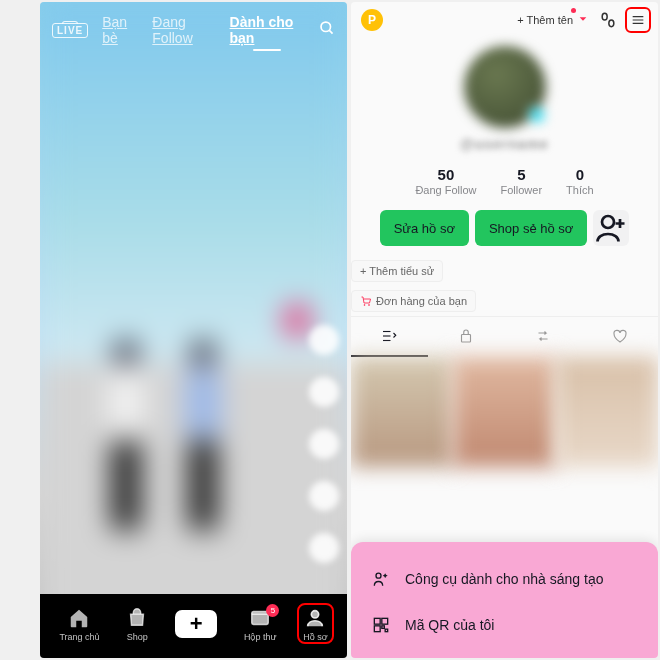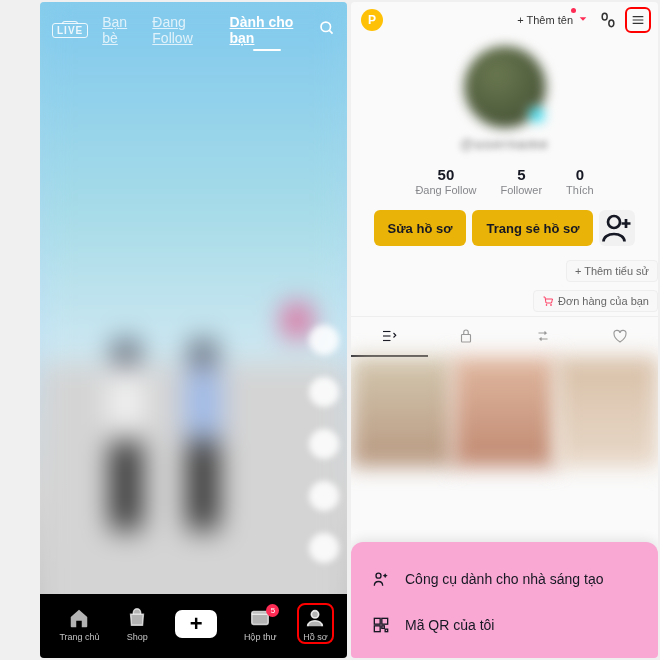--- a/index.html
+++ b/index.html
@@ -59,24 +59,24 @@
 .avatar { width: 82px; height: 82px; border-radius: 50%; background: radial-gradient(circle at 40% 35%, #6a7850, #3e4a30); filter: blur(6px); position: relative; }
 .verified { position: absolute; bottom: 4px; right: 0px; width: 18px; height: 18px; background: #20d5ec; border-radius: 50%; border: 2px solid #fafafa; filter: blur(0); }
 .username { margin-top: 8px; font-size: 14px; font-weight: 600; color: #999; filter: blur(3px); letter-spacing: 1px; }
 
 .stats { display: flex; justify-content: center; gap: 24px; padding: 10px 0; }
 .stat { text-align: center; }
 .stat-num { font-size: 15px; font-weight: 700; color: #161823; }
 .stat-lbl { font-size: 11px; color: #86878b; margin-top: 1px; }
 
 .action-row { display: flex; justify-content: center; gap: 6px; padding: 4px 16px 10px; }
-.act-btn { background: #eab308; border: none; padding: 9px 14px; border-radius: 6px; font-size: 13px; font-weight: 700; color: #161823; }
+.act-btn { background: #22c55e; border: none; padding: 9px 14px; border-radius: 6px; font-size: 13px; font-weight: 400; color: #161823; }
 .act-icon-btn { background: #f1f1f2; border: none; width: 36px; height: 36px; border-radius: 6px; display: flex; align-items: center; justify-content: center; }
 
-.chips { display: flex; justify-content: flex-end; gap: 6px; padding: 4px 0; }
+.chips { display: flex; justify-content: flex-start; gap: 6px; padding: 4px 0; }
 .chip { background: #f8f8f8; border: 1px solid #eee; padding: 4px 8px; border-radius: 4px; font-size: 11px; color: #666; display: flex; align-items: center; gap: 4px; }
 .chip svg { width: 12px; height: 12px; }
 
 .profile-tabs { display: flex; border-top: 0.5px solid #eee; }
 .ptab { flex: 1; padding: 10px; display: flex; justify-content: center; color: #999; }
 .ptab svg { width: 18px; height: 18px; stroke: #999; fill: none; stroke-width: 1.5; }
 .ptab.active { color: #161823; border-bottom: 2px solid #161823; }
 .ptab.active svg { stroke: #161823; }
 
 .content-grid { display: flex; height: 110px; }
@@ -208,21 +208,21 @@
       <div class="stat-lbl">Follower</div>
     </div>
     <div class="stat">
       <div class="stat-num">0</div>
       <div class="stat-lbl">Thích</div>
     </div>
   </div>
 
   <div class="action-row">
     <button class="act-btn">Sửa hồ sơ</button>
-    <button class="act-btn">Trang sẻ hồ sơ</button>
+    <button class="act-btn">Shop sẻ hồ sơ</button>
     <button class="act-icon-btn">
       <svg viewBox="0 0 24 24" stroke="#161823" fill="none" stroke-width="1.8">
           <circle cx="10" cy="8" r="4"></circle>
           <path d="M3 21c0-3 3-5 7-5s7 2 7 5"></path>
           <line x1="18" y1="6" x2="18" y2="12"></line>
           <line x1="15" y1="9" x2="21" y2="9"></line>
         </svg>
     </button>
   </div>
 

